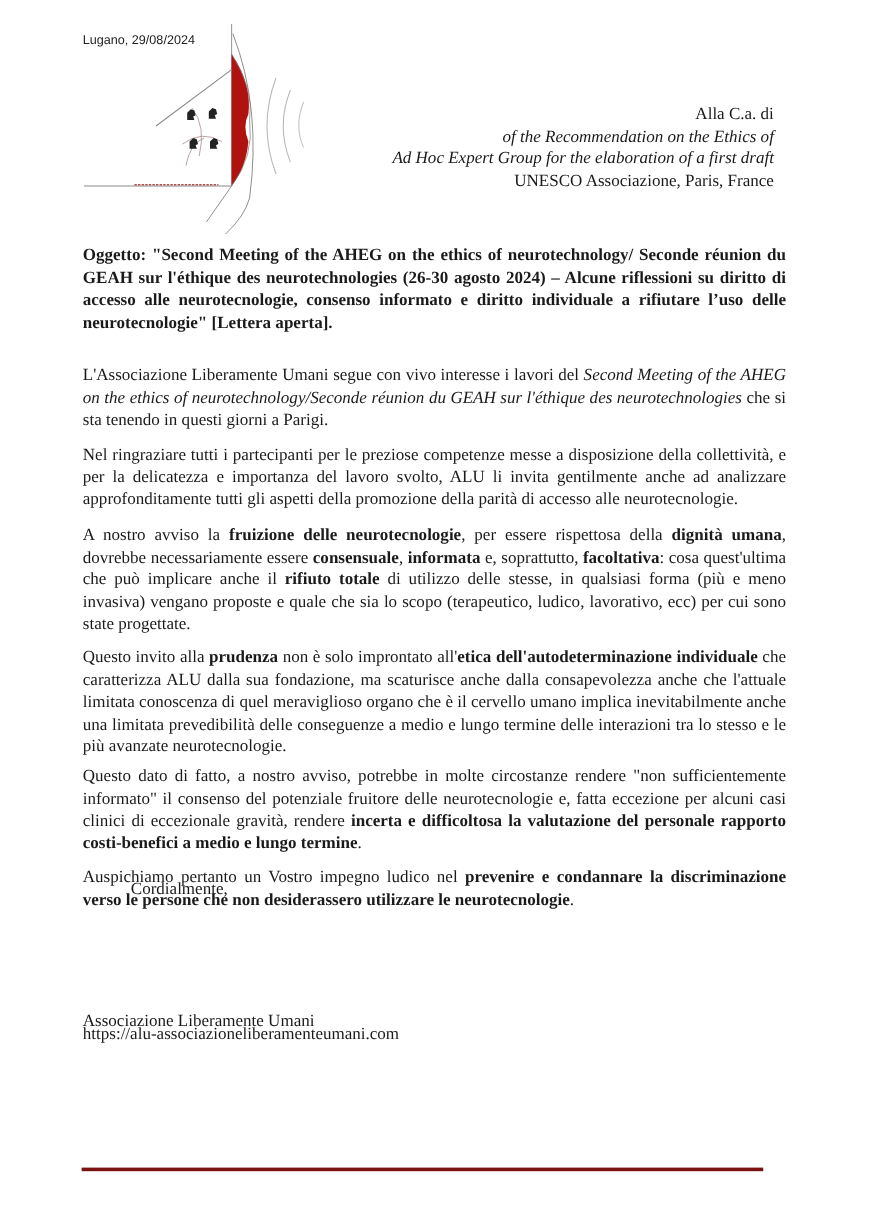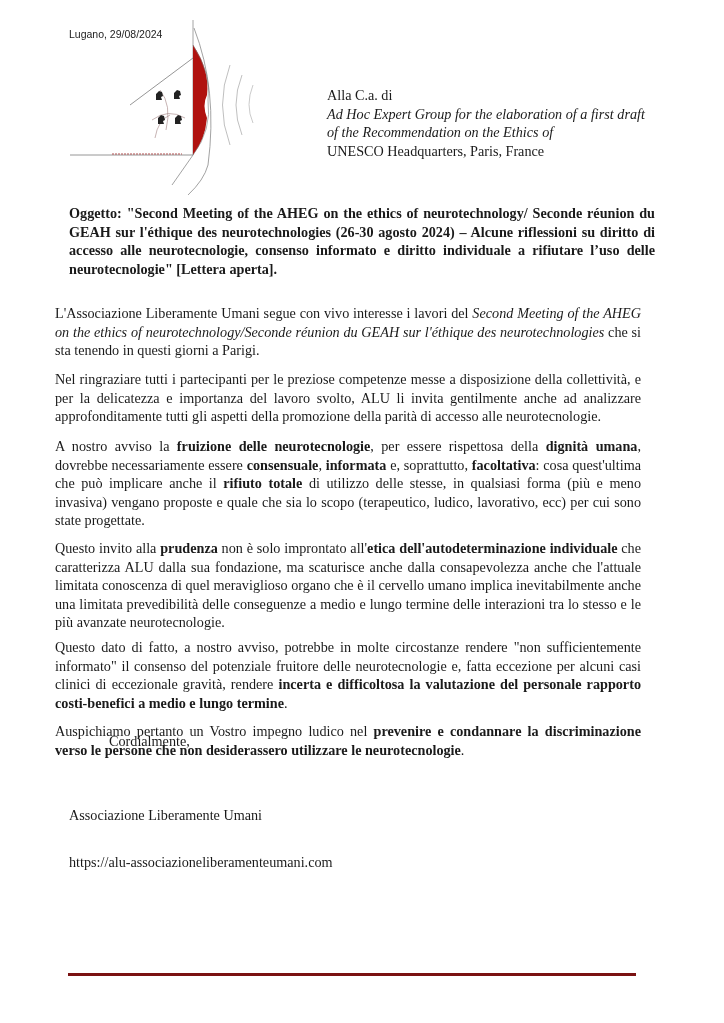--- a/index.html
+++ b/index.html
@@ -1,25 +1,25 @@
 <!DOCTYPE html>
 <html><head>
 <meta charset="utf-8">
 <style>
   html, body { margin: 0; padding: 0; background: #ffffff; }
   body { width: 724px; height: 1023px; position: relative; overflow: hidden;
          font-family: "Liberation Serif", serif; color: #1a1a1a; }
   .date { position: absolute; left: 69px; top: 28px; font-family: "Liberation Sans", sans-serif;
           font-size: 10.5px; color: #222; text-align: right; }
   .logo { position: absolute; left: 60px; top: 20px; width: 220px; height: 175px; }
-  .recipient { position: absolute; left: 327px; top: 86px; font-size: 14.2px; line-height: 18.6px; }
+  .recipient { position: absolute; left: 327px; top: 86px; font-size: 14.2px; line-height: 18.6px; text-align: right; }
   .recipient .it { font-style: italic; }
   .subject { position: absolute; left: 69px; top: 204px; width: 586px; font-size: 14.2px;
              line-height: 18.6px; font-weight: bold; text-align: justify; }
-  .para { position: absolute; left: 55px; width: 586px; font-size: 14.2px; line-height: 18.6px;
+  .para { position: absolute; left: 69px; width: 586px; font-size: 14.2px; line-height: 18.6px;
           text-align: justify; margin: 0; }
   .para i { font-style: italic; }
   .para b { font-weight: bold; }
   .sig { position: absolute; left: 69px; font-size: 14.2px; line-height: 18.6px; }
   .footer-rule { position: absolute; left: 68px; top: 973px; width: 568px; height: 3px; background: #7a1212; }
 </style>
 </head>
 <body>
 
 <div class="date">Lugano, 29/08/2024</div>
@@ -53,36 +53,36 @@
     <path d="M115 104 l0 -6 l3 -3 l3 1 l1 4 l-2 1 l1 3 z"></path>
   </g>
 
   <path d="M170 45 Q155 85 170 125" fill="none" stroke="#b8b8b8" stroke-width="0.9"></path>
   <path d="M182 55 Q170 85 182 115" fill="none" stroke="#b8b8b8" stroke-width="0.9"></path>
   <path d="M193 65 Q185 85 193 103" fill="none" stroke="#c4c4c4" stroke-width="0.9"></path>
 </svg>
 
 <div class="recipient">
   <div>Alla C.a. di</div>
+  <div class="it">of the Recommendation on the Ethics of</div>
   <div class="it">Ad Hoc Expert Group for the elaboration of a first draft</div>
-  <div class="it">of the Recommendation on the Ethics of</div>
-  <div>UNESCO Headquarters, Paris, France</div>
+  <div>UNESCO Associazione, Paris, France</div>
 </div>
 
 <div class="subject">Oggetto: "Second Meeting of the AHEG on the ethics of neurotechnology/ Seconde réunion du GEAH sur l'éthique des neurotechnologies (26-30 agosto 2024) – Alcune riflessioni su diritto di accesso alle neurotecnologie, consenso informato e diritto individuale a rifiutare l’uso delle neurotecnologie" [Lettera aperta].</div>
 
 <p class="para" style="top:304px;"><span>L'Associazione Liberamente Umani segue con vivo interesse i lavori del </span><i>Second Meeting of the AHEG on the ethics of neurotechnology/Seconde réunion du GEAH sur l'éthique des neurotechnologies</i><span> che si sta tenendo in questi giorni a Parigi.</span></p>
 
 <p class="para" style="top:370px;">Nel ringraziare tutti i partecipanti per le preziose competenze messe a disposizione della collettività, e per la delicatezza e importanza del lavoro svolto, ALU li invita gentilmente anche ad analizzare approfonditamente tutti gli aspetti della promozione della parità di accesso alle neurotecnologie.</p>
 
 <p class="para" style="top:437px;"><span>A nostro avviso la </span><b>fruizione delle neurotecnologie</b><span>, per essere rispettosa della </span><b>dignità umana</b><span>, dovrebbe necessariamente essere </span><b>consensuale</b><span>, </span><b>informata</b><span> e, soprattutto, </span><b>facoltativa</b><span>: cosa quest'ultima che può implicare anche il </span><b>rifiuto totale</b><span> di utilizzo delle stesse, in qualsiasi forma (più e meno invasiva) vengano proposte e quale che sia lo scopo (terapeutico, ludico, lavorativo, ecc) per cui sono state progettate.</span></p>
 
 <p class="para" style="top:539px;"><span>Questo invito alla </span><b>prudenza</b><span> non è solo improntato all'</span><b>etica dell'autodeterminazione individuale</b><span> che caratterizza ALU dalla sua fondazione, ma scaturisce anche dalla consapevolezza anche che l'attuale limitata conoscenza di quel meraviglioso organo che è il cervello umano implica inevitabilmente anche una limitata prevedibilità delle conseguenze a medio e lungo termine delle interazioni tra lo stesso e le più avanzate neurotecnologie.</span></p>
 
 <p class="para" style="top:638px;"><span>Questo dato di fatto, a nostro avviso, potrebbe in molte circostanze rendere "non sufficientemente informato" il consenso del potenziale fruitore delle neurotecnologie e, fatta eccezione per alcuni casi clinici di eccezionale gravità, rendere </span><b>incerta e difficoltosa la valutazione del personale rapporto costi-benefici a medio e lungo termine</b><span>.</span></p>
 
 <p class="para" style="top:722px;"><span>Auspichiamo pertanto un Vostro impegno ludico nel </span><b>prevenire e condannare la discriminazione verso le persone che non desiderassero utilizzare le neurotecnologie</b><span>.</span></p>
 
 <div class="sig" style="top:732px;margin-left:40px;">Cordialmente,</div>
-<div class="sig" style="top:806px;">Associazione Liberamente Umani</div>
+<div class="sig" style="top:842px;">Associazione Liberamente Umani</div>
 <div class="sig" style="top:853px;">https://alu-associazioneliberamenteumani.com</div>
 
 <div class="footer-rule"></div>
 
 </body></html>

